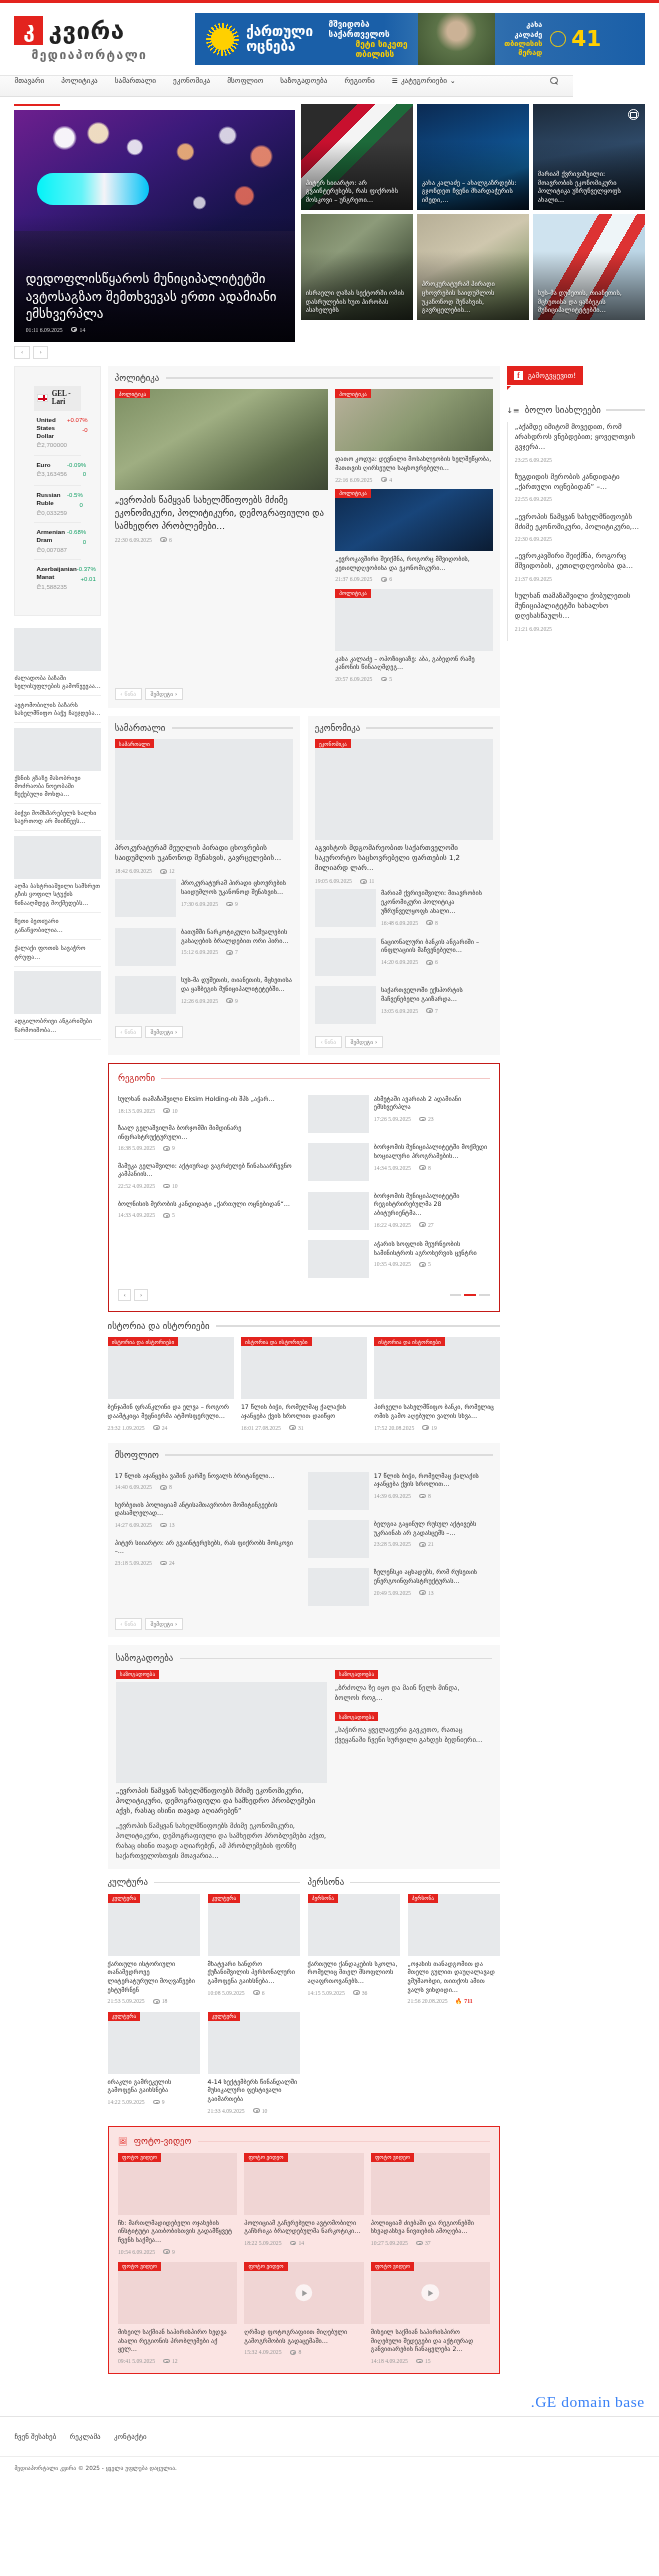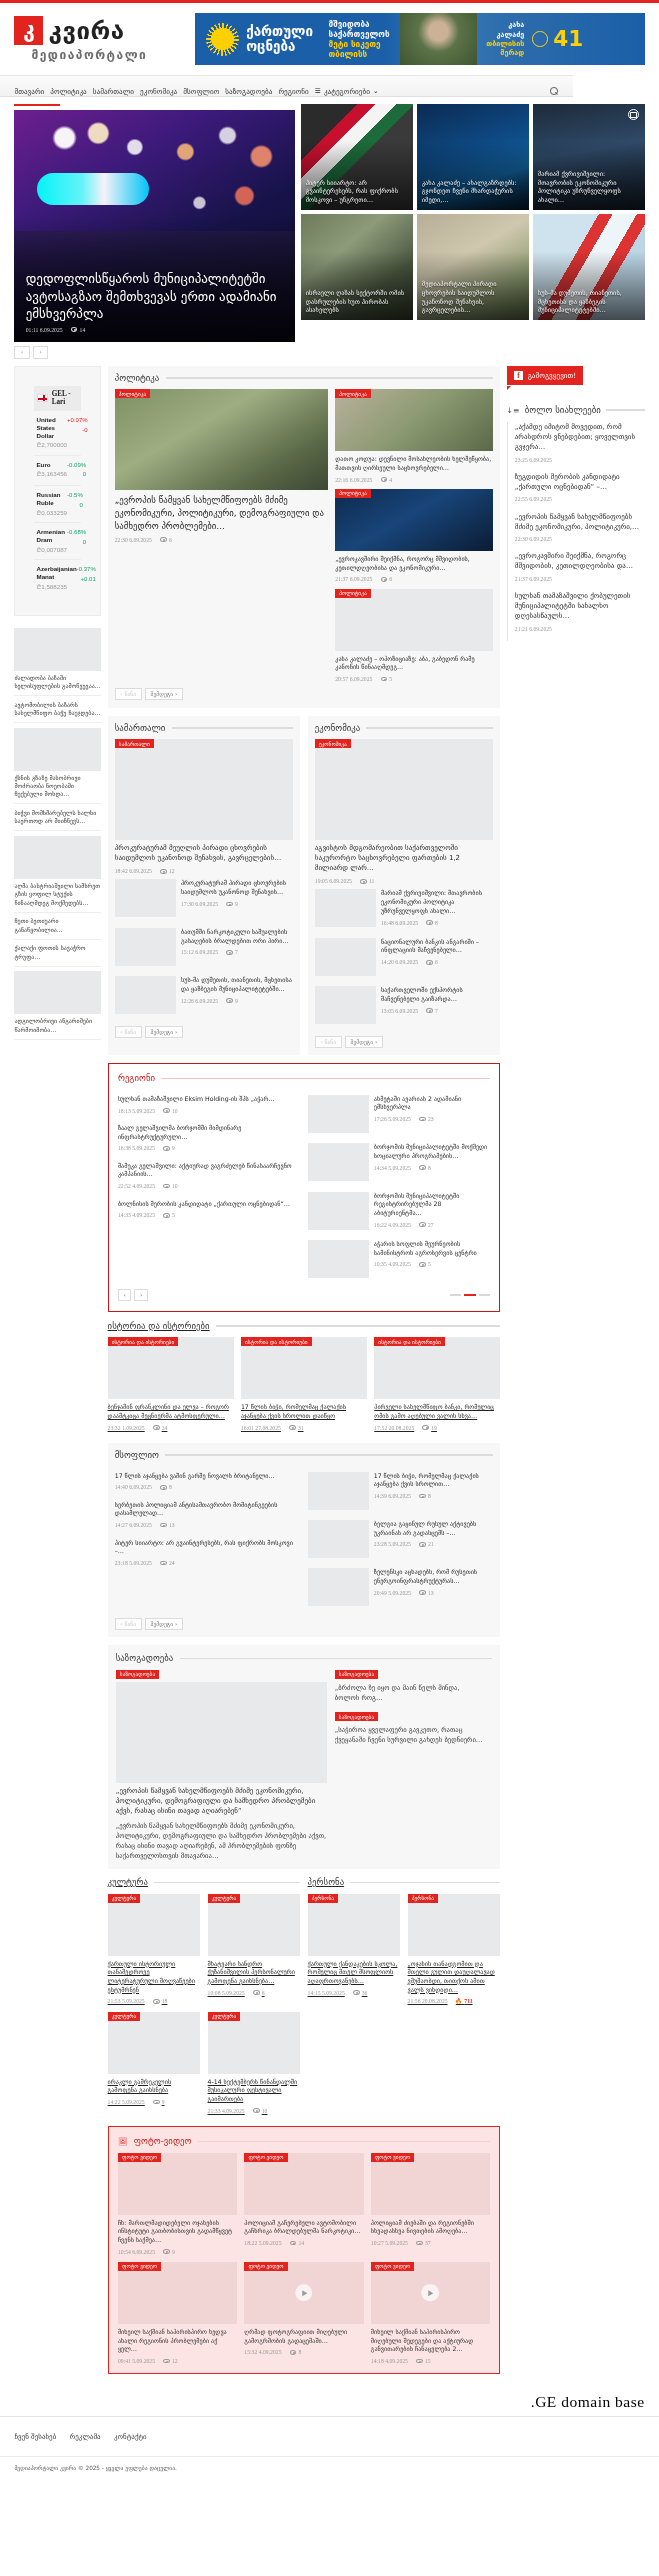--- a/index.html
+++ b/index.html
@@ -49,35 +49,35 @@
       #ffd000 150deg 156deg, transparent 156deg 165deg, #ffd000 165deg 171deg, transparent 171deg 180deg,
       #ffd000 180deg 186deg, transparent 186deg 195deg, #ffd000 195deg 201deg, transparent 201deg 210deg,
       #ffd000 210deg 216deg, transparent 216deg 225deg, #ffd000 225deg 231deg, transparent 231deg 240deg,
       #ffd000 240deg 246deg, transparent 246deg 255deg, #ffd000 255deg 261deg, transparent 261deg 270deg,
       #ffd000 270deg 276deg, transparent 276deg 285deg, #ffd000 285deg 291deg, transparent 291deg 300deg,
       #ffd000 300deg 306deg, transparent 306deg 315deg, #ffd000 315deg 321deg, transparent 321deg 330deg,
       #ffd000 330deg 336deg, transparent 336deg 345deg, #ffd000 345deg 351deg, transparent 351deg 360deg);
   }
   .banner-party { font-size: 13.4px; font-weight: bold; color: #fff; margin-left: 7.2px; line-height: 1.15; }
   .banner-slogan { margin-left: 15.5px; font-size: 8.2px; font-weight: bold; line-height: 1.25; }
-  .banner-slogan .y { color: #ffd000; }
+  .banner-slogan .y { color: #ffd000; margin-left: 27px; }
   .banner-photo {
     width: 77px; height: 52px; margin-left: 10.3px; flex: none;
     background: radial-gradient(circle at 50% 35%, #cbb296 0 18%, #5c7348 40%, #3f5431 100%);
   }
   .banner-cand { margin-left: 9.3px; font-size: 7.2px; font-weight: bold; color: #ffd000; text-align: right; line-height: 1.3; }
   .banner-num { display:flex; align-items:center; gap:5.2px; margin-left: 8.2px; margin-right: 11.3px; }
   .banner-ring { width: 15.5px; height: 15.5px; border: 1.5px solid #ffd000; border-radius: 50%; }
   .banner-41 { font-size: 21.6px; font-weight: bold; color: #ffd000; line-height: 1; }
 
   
   .nav {
     width: 573px; height: 21.6px; border-top: 0.5px solid #e6e6e6; border-bottom: 0.5px solid #e0e0e0;
     background: linear-gradient(#fbfbfb,#f2f2f2);
-    display: flex; align-items: flex-end; padding: 0 14.4px; gap: 6px;
+    display: flex; align-items: flex-start; padding: 0 14.4px; gap: 17px;
   }
   .nav a { color: #333; text-decoration: none; font-size: 7.2px; white-space: nowrap; }
   .nav-cats { display: flex; align-items: center; gap: 3.1px; }
   .nav-spacer { flex: 1; }
   .nav-search { width: 9.3px; height: 9.3px; position: relative; cursor: pointer; }
   .nav-search::before {
     content:""; position:absolute; width:5.7px; height:5.7px; border:0.8px solid #555; border-radius:50%; top:0.5px; left:0.5px;
   }
   .nav-search::after {
     content:""; position:absolute; width:3.1px; height:0.8px; background:#555; transform:rotate(45deg); top:6.7px; left:5.2px;
@@ -164,21 +164,21 @@
   .cur-right { text-align: right; font-size: 6px; line-height: 1.6; font-family:"Liberation Sans",sans-serif; }
   .up { color: #e3231e; } .down { color: #1aa36a; }
 
   .sidebar-article { margin-top: 7.2px; }
   .sa-item { padding: 4.6px 0; border-bottom: 0.5px solid #eee; }
   .sa-t { font-size: 6px; line-height: 1.4; color: #333; }
   .sa-ph { width: 100%; height: 43px; background: #e7e9eb; margin-bottom: 3.1px; }
 
   
   .sec { background: #f7f7f7; padding: 7.2px; margin-bottom: 8.2px; }
-  .sec.plain { background: #fff; padding: 0 0 4.1px 0; text-decoration: underline; }
+  .sec.plain { background: #fff; padding: 0 0 4.1px 0; }
   .sec-head { display: flex; align-items: center; gap: 6.2px; margin-bottom: 6.2px; }
   .sec-title { font-size: 8.8px; color: #333; white-space: nowrap; }
   .sec-line { flex: 1; height: 1.5px; background: #dcdcdc; }
   .sec-ic { color: #e3231e; font-size: 7.7px; }
 
   .badge {
     display: inline-block; background: #e3231e; color: #fff; font-size: 5.4px;
     padding: 1.5px 4.1px; position: absolute; left: 0; top: 0; z-index: 2;
   }
   .thumb { position: relative; background: #e7e9eb; width: 100%; }
@@ -233,21 +233,21 @@
     width: 17.5px; height: 17.5px; border-radius: 50%; background: rgba(255,255,255,.72);
     display: flex; align-items: center; justify-content: center;
   }
   .play::after { content:""; border-left: 5.7px solid #9a9a9a; border-top: 3.6px solid transparent; border-bottom: 3.6px solid transparent; margin-left: 1.5px; }
 
   .quote-block { background: #f7f7f7; padding: 8.2px; margin-bottom: 8.2px; }
   .q-main { width: 56%; }
   .q-side { width: 40%; }
   .q-text { font-size: 6.7px; line-height: 1.5; color: #333; margin-top: 4.1px; }
 
-  .watermark { text-align: right; color: #000000; font-size: 15.5px; font-family:"Liberation Serif",serif; padding: 9.3px 14.4px 0 0; letter-spacing: 0.5px; }
+  .watermark { text-align: right; color: #3b82f6; font-size: 15.5px; font-family:"Liberation Serif",serif; padding: 9.3px 14.4px 0 0; letter-spacing: 0.5px; }
 
   
   .footer { width: 659px; border-top: 0.5px solid #e4e4e4; margin-top: 5.2px; }
   .footer-nav { display: flex; gap: 13.4px; padding: 15.5px 14.4px; }
   .footer-nav a { color: #333; text-decoration: none; font-size: 7px; }
   .footer-bot { border-top: 1.5px solid #ededed; padding: 8.2px 14.4px 17.5px 14.4px; font-size: 5.7px; color: #555; }
 </style>
 </head>
 <body>
 
@@ -349,21 +349,21 @@
         <div class="hg-t">მარიამ ქვრივიშვილი: მთავრობის ეკონომიკური პოლიტიკა უზრუნველყოფს ახალი…</div>
       </div>
       <div class="hg-card">
         <div class="hg-img im-4"></div>
         <div class="hg-shade"></div>
         <div class="hg-t">ისრაელი ღაზას სექტორში ომის დასრულების ხუთ პირობას ასახელებს</div>
       </div>
       <div class="hg-card">
         <div class="hg-img im-5"></div>
         <div class="hg-shade"></div>
-        <div class="hg-t">მედიაპორტალი პირადი ცხოვრების საიდუმლოს უკანონოდ შენახვის, გავრცელების…</div>
+        <div class="hg-t">პროკურატურამ პირადი ცხოვრების საიდუმლოს უკანონოდ შენახვის, გავრცელების…</div>
       </div>
       <div class="hg-card">
         <div class="hg-img im-6"></div>
         <div class="hg-shade"></div>
         <div class="hg-t">სუს-მა დუშეთის, თიანეთის, მცხეთისა და ყაზბეგის მუნიციპალიტეტებში…</div>
       </div>
     </div>
   </div>
 
   <div class="main-cols">

